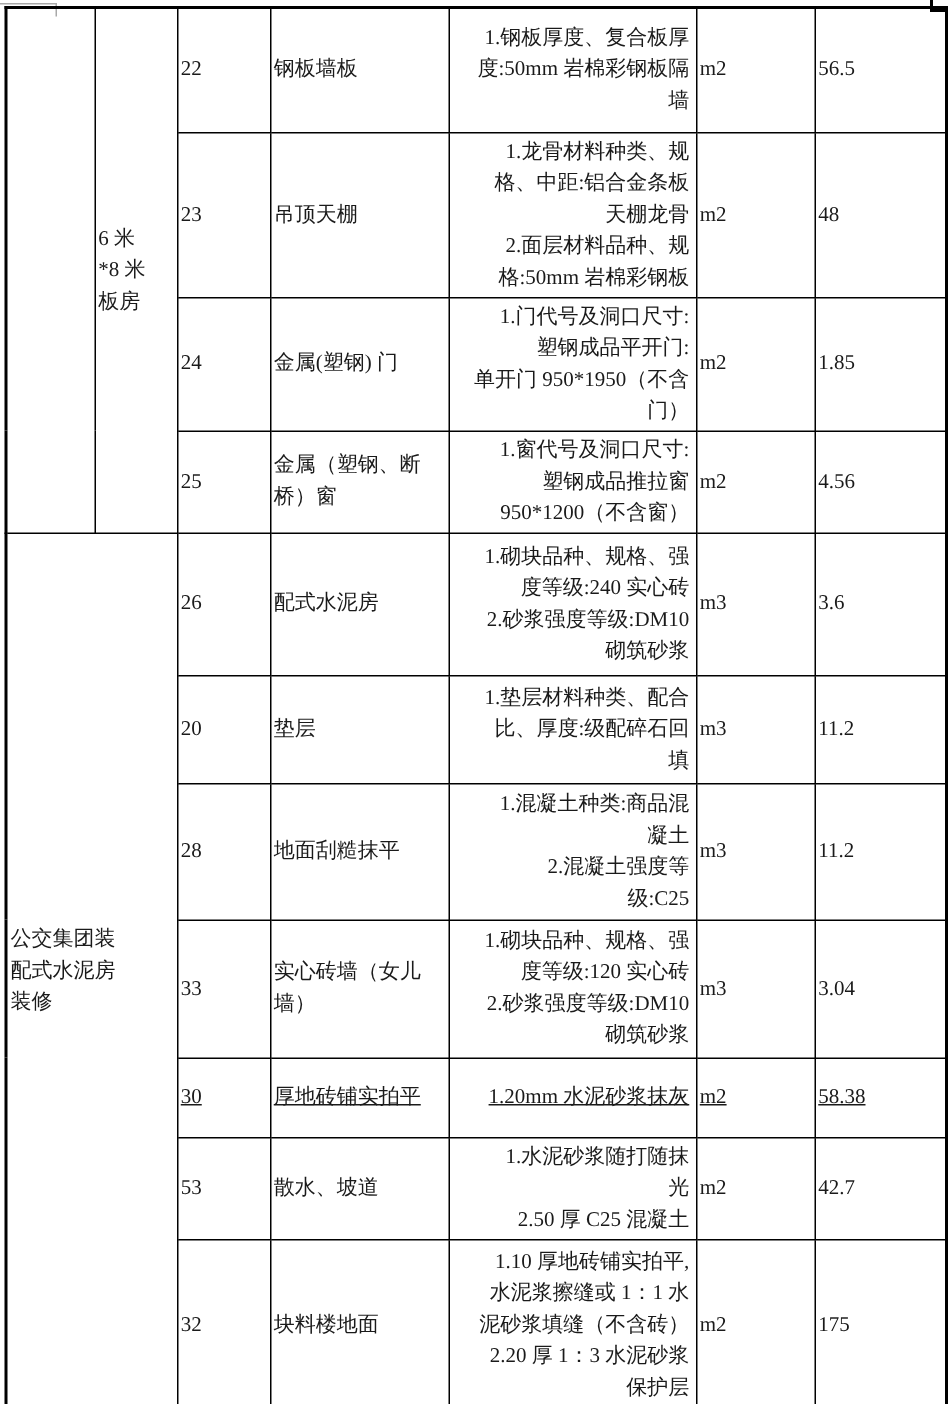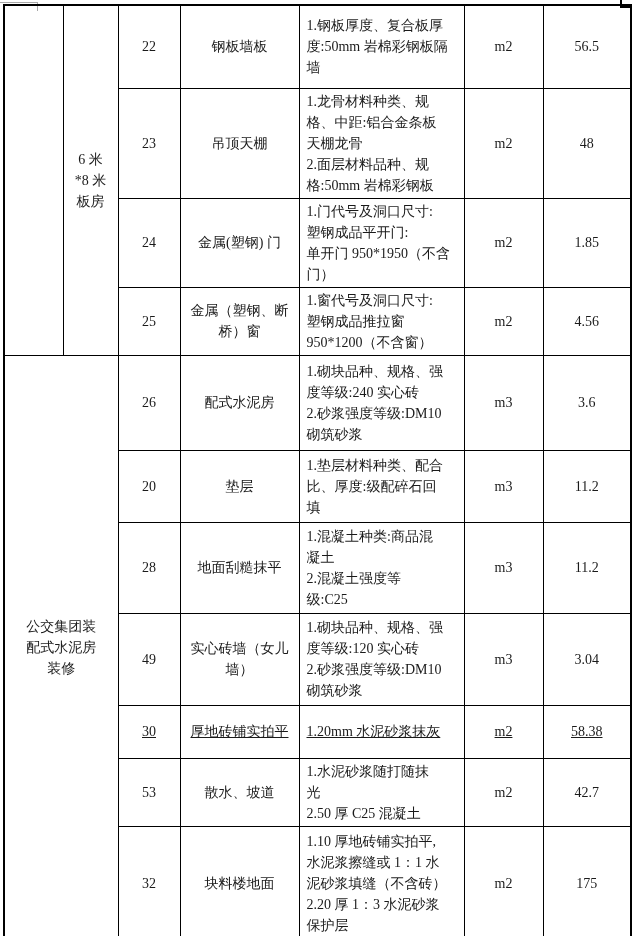--- a/index.html
+++ b/index.html
@@ -43,27 +43,27 @@
     border-collapse: collapse;
     table-layout: fixed;
     border: 2px solid #000;
     font-size: 14px;
     line-height: 21px;
     color: #1a1a1a;
   }
   table.boq td {
     border: 1px solid #000;
     vertical-align: middle;
-    text-align: center;
+    text-align: left;
     padding: 2px;
     white-space: pre-line;
     overflow: hidden;
   }
   table.boq td.desc {
-    text-align: left;
+    text-align: right;
     padding: 2px 4px 2px 7px;
   }
   col.c-outer    { width: 59px; }
   col.c-category { width: 55px; }
   col.c-no       { width: 62px; }
   col.c-name     { width: 119px; }
   col.c-desc     { width: 165px; }
   col.c-unit     { width: 79px; }
   col.c-qty      { width: 88px; }
   tr.h0  { height: 83px; }
@@ -169,21 +169,21 @@
       <td>28</td>
       <td>地面刮糙抹平</td>
       <td class="desc">1.混凝土种类:商品混
 凝土
 2.混凝土强度等
 级:C25</td>
       <td>m3</td>
       <td>11.2</td>
     </tr>
     <tr class="h7">
-      <td>49</td>
+      <td>33</td>
       <td>实心砖墙（女儿
 墙）</td>
       <td class="desc">1.砌块品种、规格、强
 度等级:120 实心砖
 2.砂浆强度等级:DM10
 砌筑砂浆</td>
       <td>m3</td>
       <td>3.04</td>
     </tr>
     <tr class="h8">

